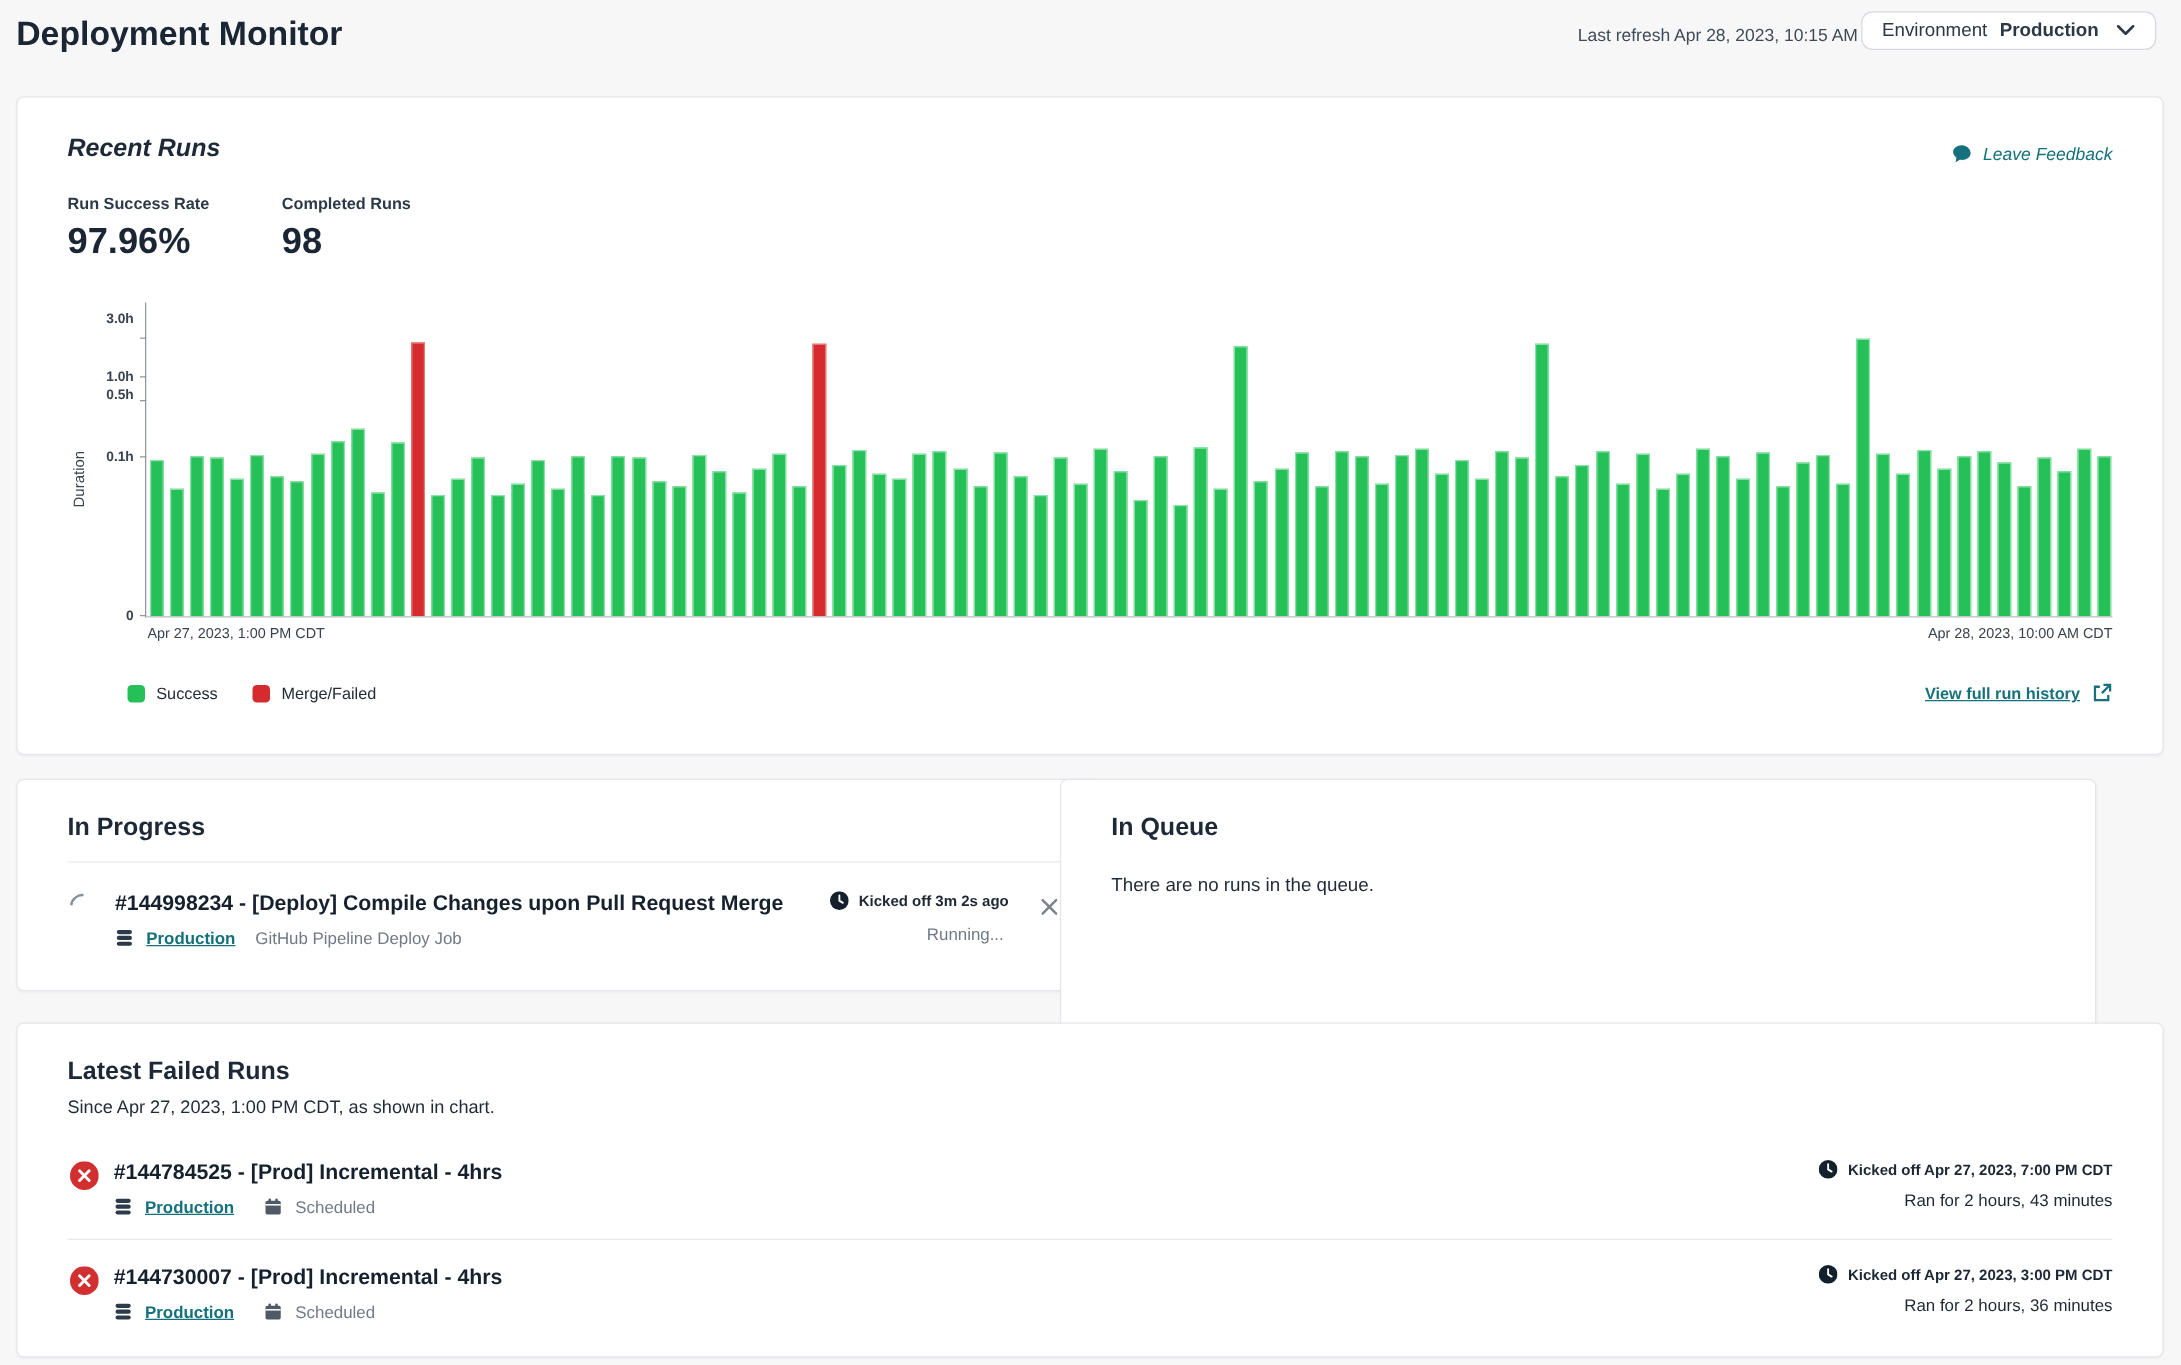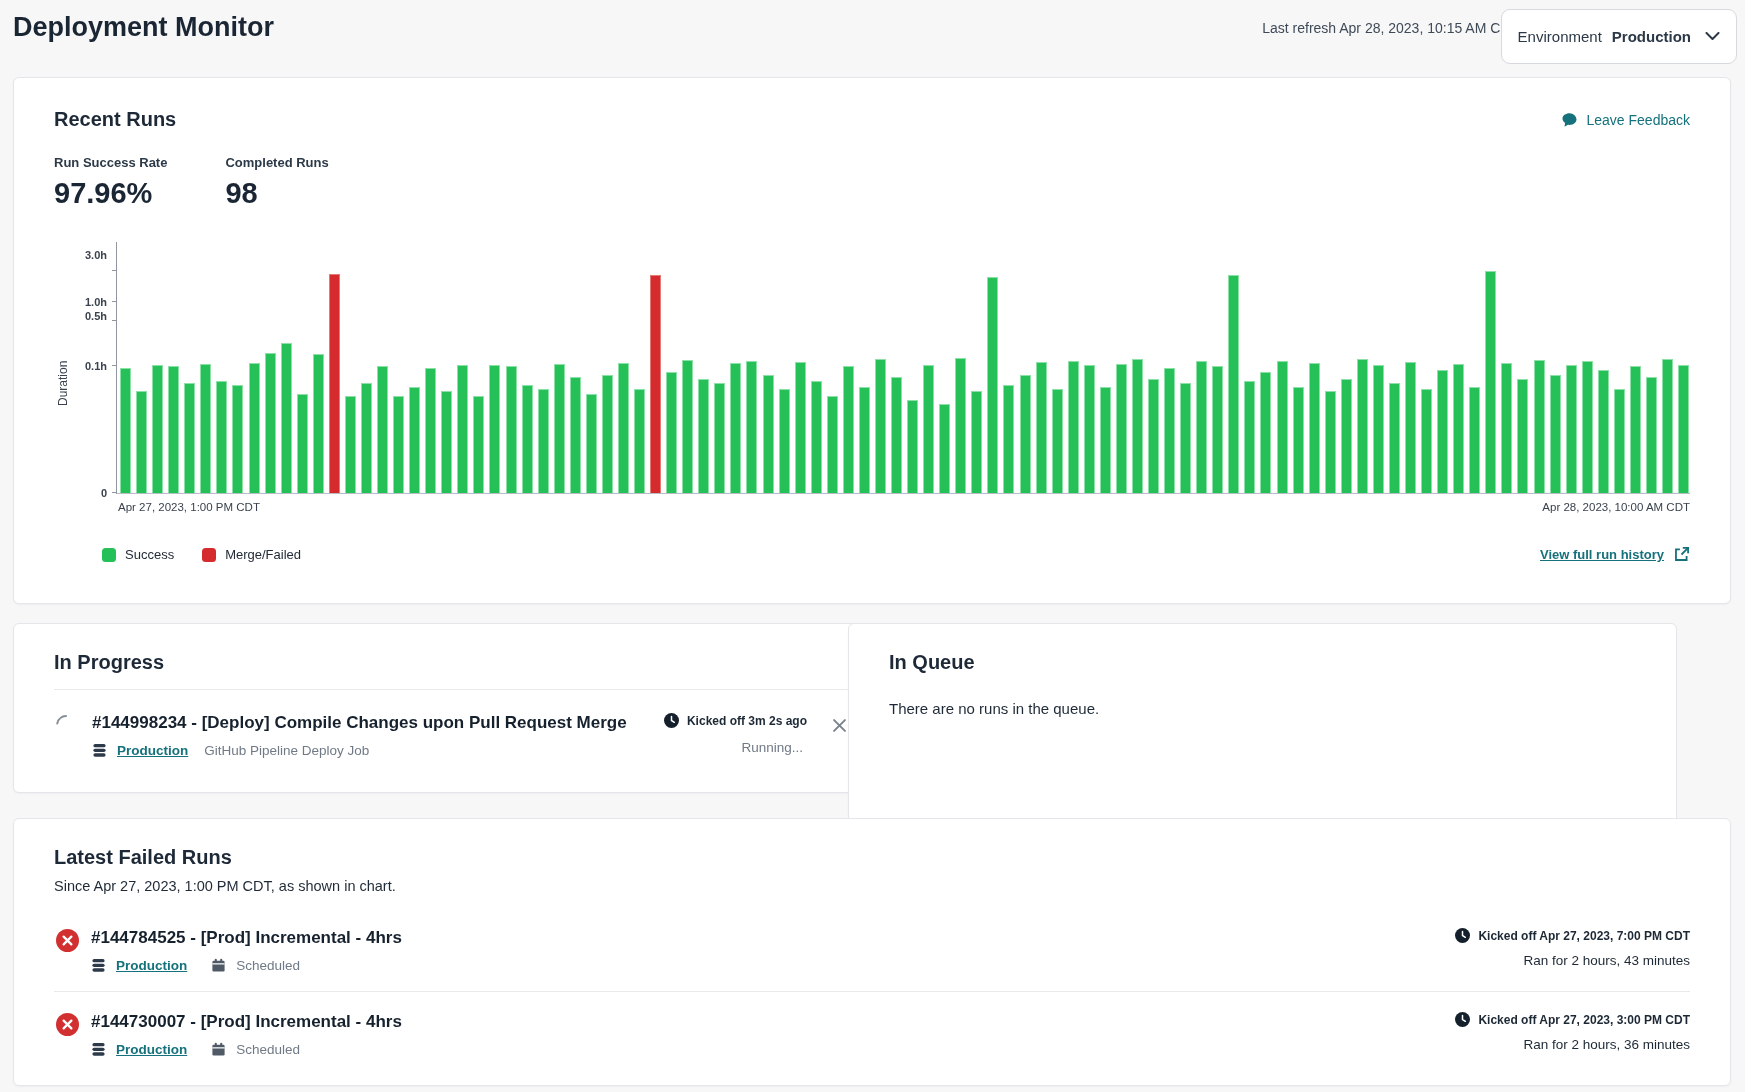--- a/index.html
+++ b/index.html
@@ -15,30 +15,30 @@
     position:absolute;
     background:#ffffff;
     border:1px solid #e4e6e9;
     border-radius:6px;
     box-shadow:0 1px 2px rgba(20,30,40,.04);
   }
   
   .page-title { position:absolute; left:13px; top:12px; font-size:27px; font-weight:700; color:#1b2634; }
   .last-refresh { position:absolute; top:20px; right:226px; font-size:14px; color:#3f4a57; }
   .env-select {
-    position:absolute; top:9px; right:8px; height:55px; min-width:199px;
+    position:absolute; top:9px; right:20px; height:31px; min-width:199px;
     background:#fff; border:1px solid #d6d9dd; border-radius:9px;
     display:flex; align-items:center; gap:10px; padding:0 16px;
     font-family:inherit; font-size:15px; color:#2b3846; cursor:pointer;margin-left:21px;
   }
   .env-select .env-val { font-weight:600; }
   .env-select svg { margin-left:4px; }
   
   #recent-runs { left:13px; top:77px; width:1718px; height:527px; padding:30px 40px 0 40px; }
-  .card-head { display:flex; justify-content:space-between; align-items:center; }
+  .card-head { display:flex; justify-content:space-between; align-items:flex-end;font-style:italic; }
   h2.card-title { font-size:20px; font-weight:700; color:#1d2937; }
   .feedback-link { display:flex; align-items:center; gap:8px; font-size:14px; color:#15717b; cursor:pointer; text-decoration:none; }
   .stats-row { display:flex; gap:58px; margin-top:24px; }
   .stat-label { font-size:13px; font-weight:700; color:#2c3947; }
   .stat-value { font-size:29px; font-weight:700; color:#1b2634; margin-top:7px; }
   
   .chart-row { display:flex; margin-top:32px; }
   .y-axis-title {
     width:18px; font-size:12px; color:#39424e;
     writing-mode:vertical-rl; transform:rotate(180deg);

